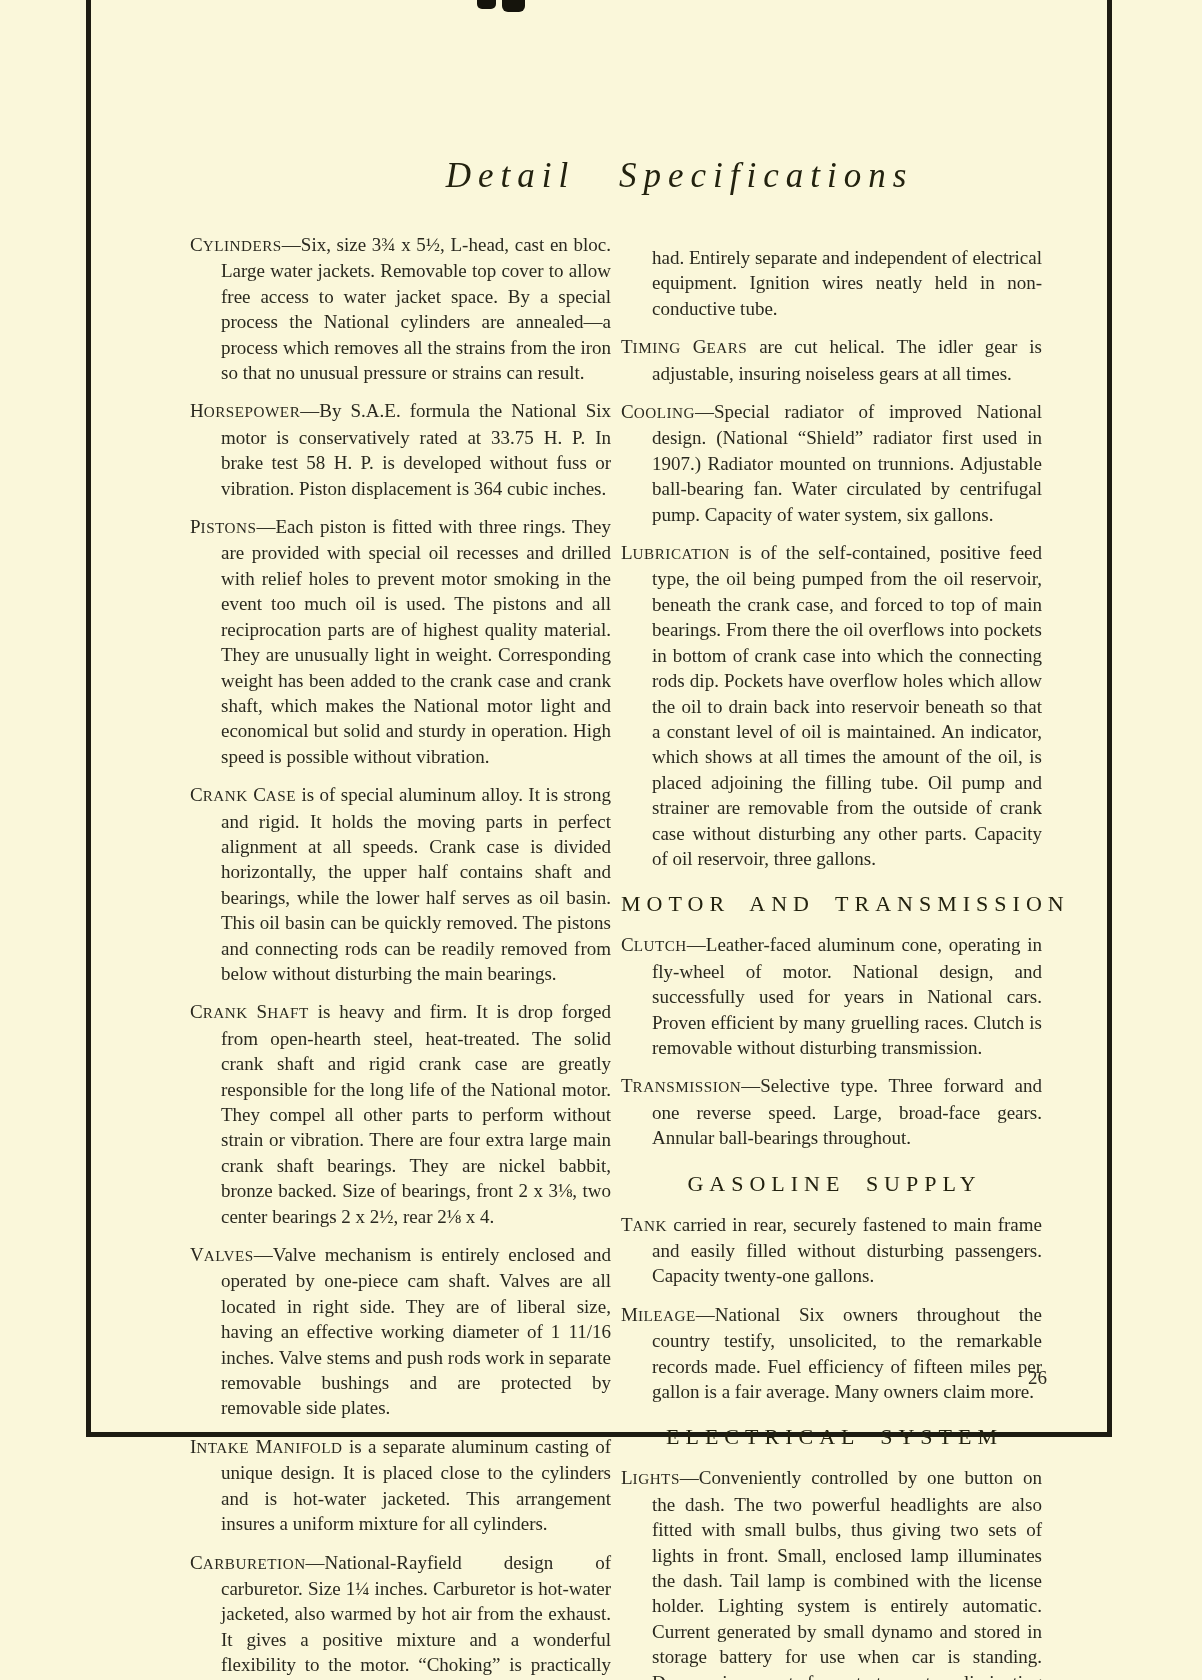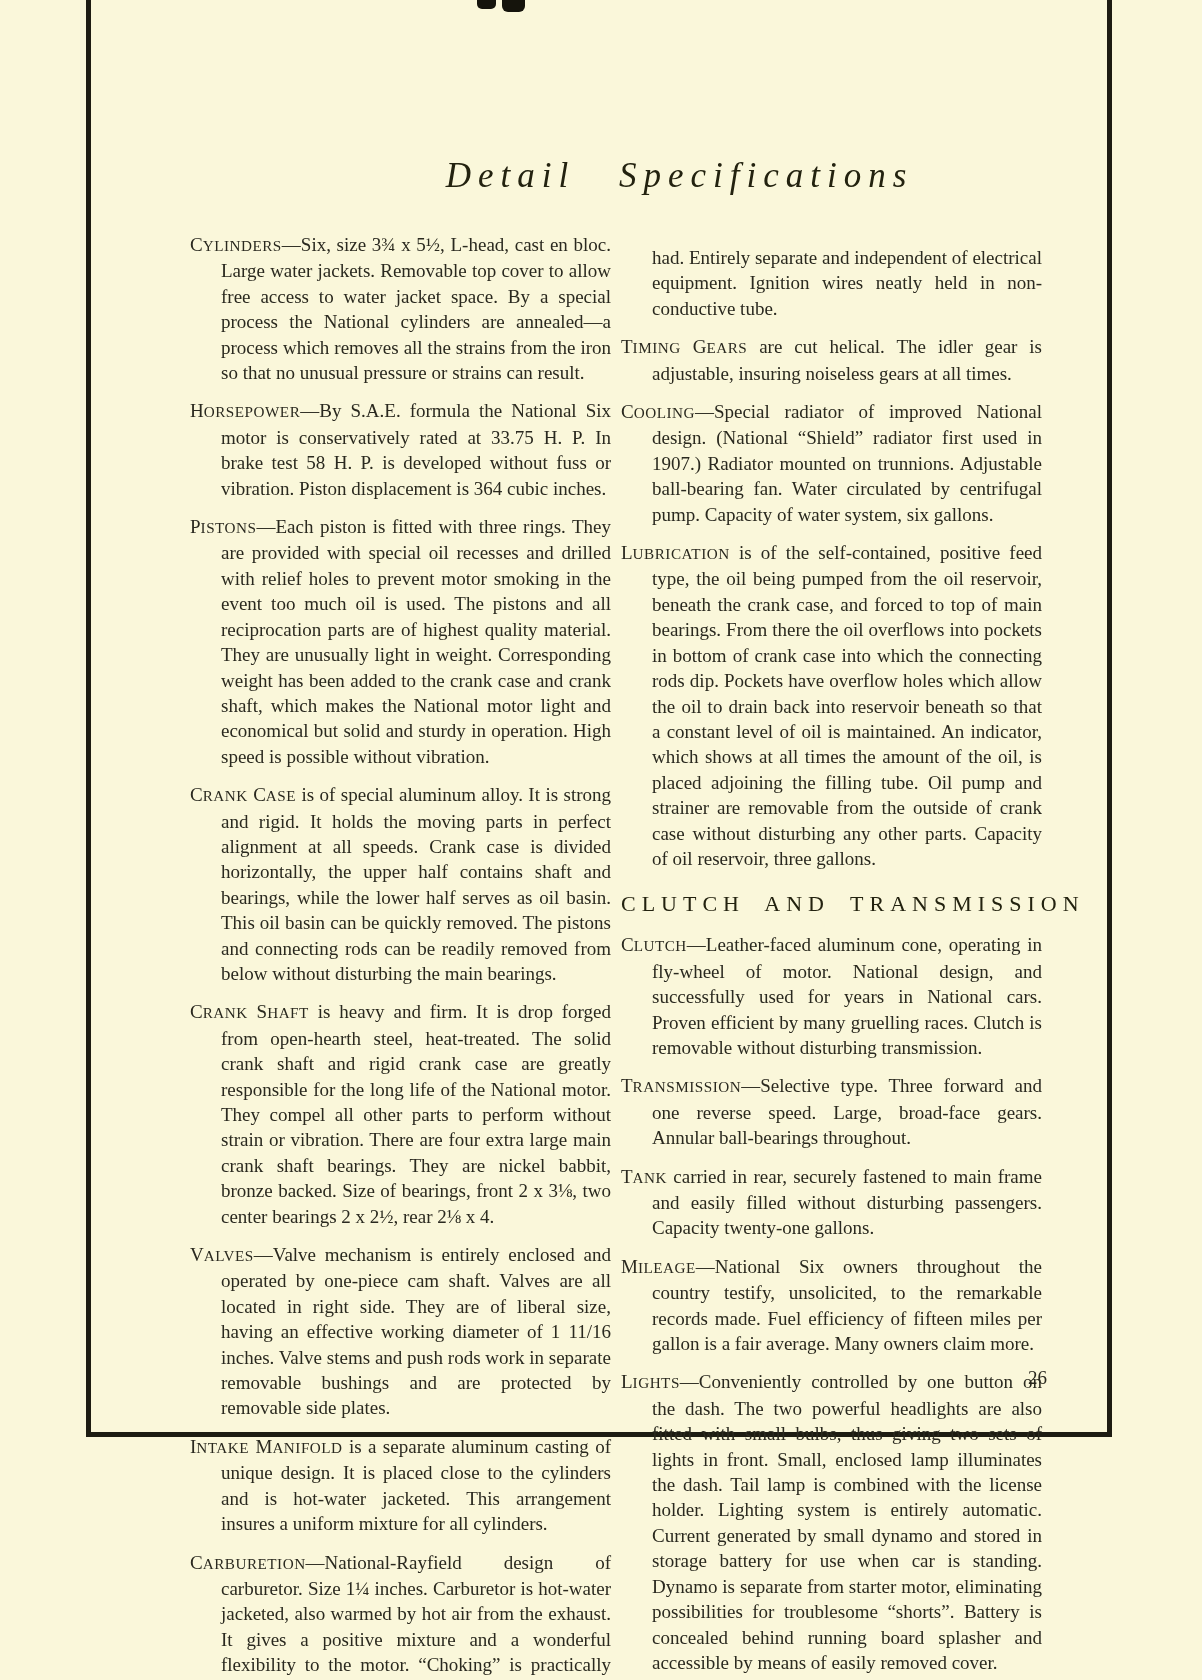--- a/index.html
+++ b/index.html
@@ -83,22 +83,24 @@
       <p class="para"><span class="lead"><span class="sc-cap">C</span><span class="sc-sm">R</span><span class="sc-sm">A</span><span class="sc-sm">N</span><span class="sc-sm">K</span> <span class="sc-cap">S</span><span class="sc-sm">H</span><span class="sc-sm">A</span><span class="sc-sm">F</span><span class="sc-sm">T</span></span> is heavy and firm.  It is drop forged from open-hearth steel, heat-treated.  The solid crank shaft and rigid crank case are greatly responsible for the long life of the National motor. They compel all other parts to perform without strain or vibration.  There are four extra large main crank shaft bearings.  They are nickel babbit, bronze backed. Size of bearings, front 2 x 3⅛, two center bearings 2 x 2½, rear 2⅛ x 4.</p>
       <p class="para"><span class="lead"><span class="sc-cap">V</span><span class="sc-sm">A</span><span class="sc-sm">L</span><span class="sc-sm">V</span><span class="sc-sm">E</span><span class="sc-sm">S</span></span>—Valve mechanism is entirely enclosed and operated by one-piece cam shaft.  Valves are all located in right side.  They are of liberal size, having an effective working diameter of 1 11/16 inches.  Valve stems and push rods work in separate removable bushings and are protected by removable side plates.</p>
       <p class="para"><span class="lead"><span class="sc-cap">I</span><span class="sc-sm">N</span><span class="sc-sm">T</span><span class="sc-sm">A</span><span class="sc-sm">K</span><span class="sc-sm">E</span> <span class="sc-cap">M</span><span class="sc-sm">A</span><span class="sc-sm">N</span><span class="sc-sm">I</span><span class="sc-sm">F</span><span class="sc-sm">O</span><span class="sc-sm">L</span><span class="sc-sm">D</span></span> is a separate aluminum casting of unique design.  It is placed close to the cylinders and is hot-water jacketed.  This arrangement insures a uniform mixture for all cylinders.</p>
       <p class="para"><span class="lead"><span class="sc-cap">C</span><span class="sc-sm">A</span><span class="sc-sm">R</span><span class="sc-sm">B</span><span class="sc-sm">U</span><span class="sc-sm">R</span><span class="sc-sm">E</span><span class="sc-sm">T</span><span class="sc-sm">I</span><span class="sc-sm">O</span><span class="sc-sm">N</span></span>—National-Rayfield design of carburetor.  Size 1¼ inches.  Carburetor is hot-water jacketed, also warmed by hot air from the exhaust.  It gives a positive mixture and a wonderful flexibility to the motor.  “Choking” is practically impossible.  Dash adjustment and primer for cold weather use are conveniently located.</p>
     </div>
   <div class="col right" id="right-col">
       <p class="para cont">had.  Entirely separate and independent of electrical equipment.  Ignition wires neatly held in non-conductive tube.</p>
       <p class="para"><span class="lead"><span class="sc-cap">T</span><span class="sc-sm">I</span><span class="sc-sm">M</span><span class="sc-sm">I</span><span class="sc-sm">N</span><span class="sc-sm">G</span> <span class="sc-cap">G</span><span class="sc-sm">E</span><span class="sc-sm">A</span><span class="sc-sm">R</span><span class="sc-sm">S</span></span> are cut helical.  The idler gear is adjustable, insuring noiseless gears at all times.</p>
       <p class="para"><span class="lead"><span class="sc-cap">C</span><span class="sc-sm">O</span><span class="sc-sm">O</span><span class="sc-sm">L</span><span class="sc-sm">I</span><span class="sc-sm">N</span><span class="sc-sm">G</span></span>—Special radiator of improved National design.  (National “Shield” radiator first used in 1907.)  Radiator mounted on trunnions.  Adjustable ball-bearing fan. Water circulated by centrifugal pump. Capacity of water system, six gallons.</p>
       <p class="para"><span class="lead"><span class="sc-cap">L</span><span class="sc-sm">U</span><span class="sc-sm">B</span><span class="sc-sm">R</span><span class="sc-sm">I</span><span class="sc-sm">C</span><span class="sc-sm">A</span><span class="sc-sm">T</span><span class="sc-sm">I</span><span class="sc-sm">O</span><span class="sc-sm">N</span></span> is of the self-contained, positive feed type, the oil being pumped from the oil reservoir, beneath the crank case, and forced to top of main bearings.  From there the oil overflows into pockets in bottom of crank case into which the connecting rods dip.  Pockets have overflow holes which allow the oil to drain back into reservoir beneath so that a constant level of oil is maintained.  An indicator, which shows at all times the amount of the oil, is placed adjoining the filling tube.  Oil pump and strainer are removable from the outside of crank case without disturbing any other parts.  Capacity of oil reservoir, three gallons.</p>
-      <div class="col-heading ls-normal">CLUTCH AND TRANSMISSION</div>
+      <div class="col-heading ls-normal">MOTOR AND TRANSMISSION</div>
       <p class="para"><span class="lead"><span class="sc-cap">C</span><span class="sc-sm">L</span><span class="sc-sm">U</span><span class="sc-sm">T</span><span class="sc-sm">C</span><span class="sc-sm">H</span></span>—Leather-faced aluminum cone, operating in fly-wheel of motor.  National design, and successfully used for years in National cars.  Proven efficient by many gruelling races.  Clutch is removable without disturbing transmission.</p>
       <p class="para"><span class="lead"><span class="sc-cap">T</span><span class="sc-sm">R</span><span class="sc-sm">A</span><span class="sc-sm">N</span><span class="sc-sm">S</span><span class="sc-sm">M</span><span class="sc-sm">I</span><span class="sc-sm">S</span><span class="sc-sm">S</span><span class="sc-sm">I</span><span class="sc-sm">O</span><span class="sc-sm">N</span></span>—Selective type.  Three forward and one reverse speed.  Large, broad-face gears.  Annular ball-bearings throughout.</p>
+      <div class="col-heading ls-normal">GASOLINE SUPPLY</div>
       <p class="para"><span class="lead"><span class="sc-cap">T</span><span class="sc-sm">A</span><span class="sc-sm">N</span><span class="sc-sm">K</span></span> carried in rear, securely fastened to main frame and easily filled without disturbing passengers.  Capacity twenty-one gallons.</p>
       <p class="para"><span class="lead"><span class="sc-cap">M</span><span class="sc-sm">I</span><span class="sc-sm">L</span><span class="sc-sm">E</span><span class="sc-sm">A</span><span class="sc-sm">G</span><span class="sc-sm">E</span></span>—National Six owners throughout the country testify, unsolicited, to the remarkable records made.  Fuel efficiency of fifteen miles per gallon is a fair average.  Many owners claim more.</p>
+      <div class="col-heading ls-normal">ELECTRICAL SYSTEM</div>
       <p class="para"><span class="lead"><span class="sc-cap">L</span><span class="sc-sm">I</span><span class="sc-sm">G</span><span class="sc-sm">H</span><span class="sc-sm">T</span><span class="sc-sm">S</span></span>—Conveniently controlled by one button on the dash.  The two powerful headlights are also fitted with small bulbs, thus giving two sets of lights in front.  Small, enclosed lamp illuminates the dash.  Tail lamp is combined with the license holder.  Lighting system is entirely automatic. Current generated by small dynamo and stored in storage battery for use when car is standing. Dynamo is separate from starter motor, eliminating possibilities for troublesome “shorts”.  Battery is concealed behind running board splasher and accessible by means of easily removed cover.</p>
     </div>
 
   <div class="page-number">26</div>
 </div>
 
 </body></html>

